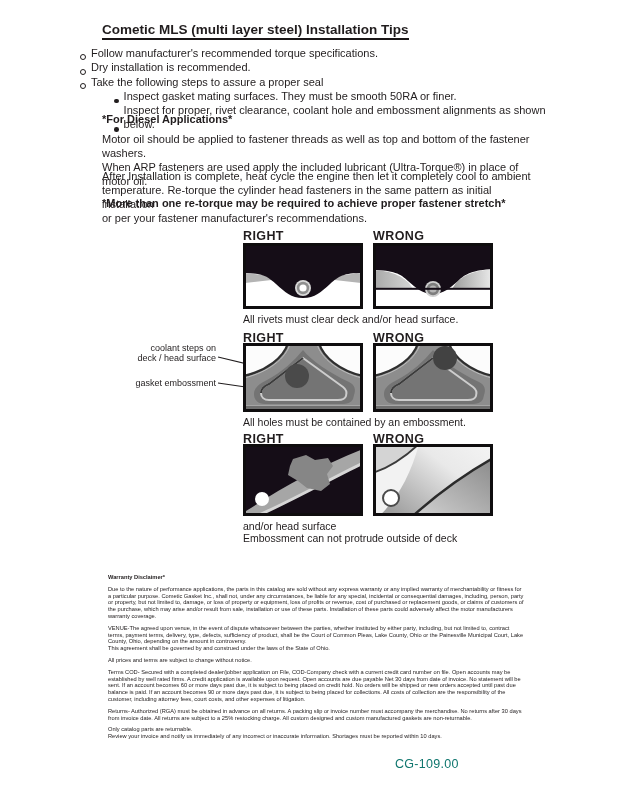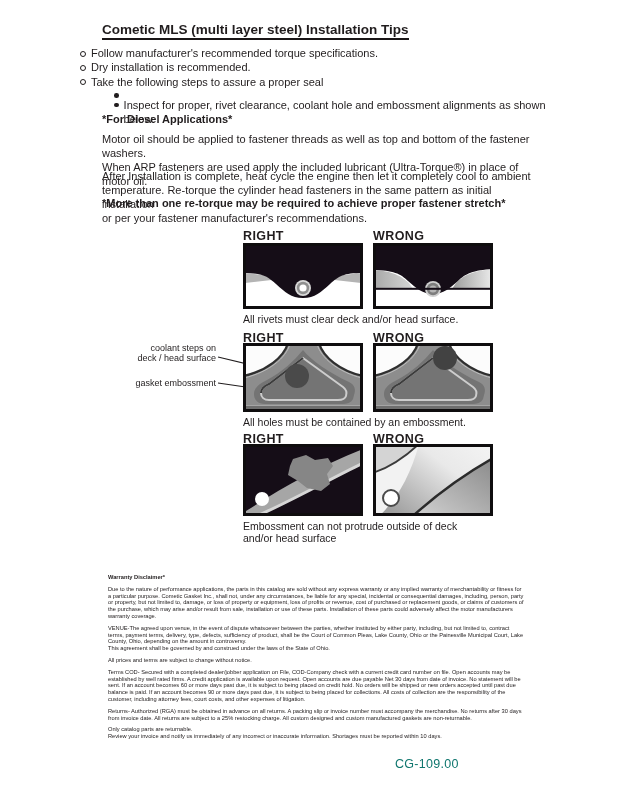--- a/index.html
+++ b/index.html
@@ -4,21 +4,21 @@
 <style>
   html,body{margin:0;padding:0;background:#ffffff;}
   body{width:618px;height:800px;font-family:"Liberation Sans",sans-serif;color:#211d1e;}
   .page{position:relative;width:618px;height:800px;background:#ffffff;overflow:hidden;margin-left:6px;}
   .abs{position:absolute;}
 
   .title{left:96px;top:22px;font-size:13.5px;font-weight:700;}
   .title-u{display:inline-block;border-bottom:2px solid #1a1617;padding-bottom:1px;}
 
   .bullets{left:74px;top:46px;width:470px;font-size:11px;line-height:14.3px;}
-  .b-row{display:flex;align-items:flex-start;}
+  .b-row{display:flex;align-items:flex-end;}
   .b-ring{flex:none;width:4px;height:4px;border:1.2px solid #211d1e;border-radius:50%;margin:4.6px 5px 0 0;}
   .b-dot{flex:none;width:4.6px;height:4.6px;background:#211d1e;border-radius:50%;margin:4.6px 5px 0 0;}
   .b-sub{margin-left:34px;}
 
   .h2{left:96px;top:113px;font-size:11px;font-weight:700;}
   .para{left:96px;width:440px;font-size:11px;line-height:14px;}
   .p1{top:132px;} .p2{top:169px;} .note{top:196px;font-weight:bold;}
 
   .rw{width:120px;font-size:12.5px;font-weight:700;letter-spacing:0.4px;}
   .cap{font-size:10.5px;line-height:12px;}
@@ -48,20 +48,21 @@
     <div class="b-row">
       <span class="b-ring"></span>
       <span>Dry installation is recommended.</span>
     </div>
     <div class="b-row">
       <span class="b-ring"></span>
       <span>Take the following steps to assure a proper seal</span>
     </div>
     <div class="b-row b-sub">
       <span class="b-dot"></span>
+      <span>Inspect gasket mating surfaces.  They must be smooth 50RA or finer.</span>
     </div>
     <div class="b-row b-sub">
       <span class="b-dot"></span>
       <span>Inspect for proper, rivet clearance, coolant hole and embossment alignments as shown below.</span>
     </div>
   </div>
 
   <div class="abs h2">*For Diesel Applications*</div>
   <div class="abs para p1">
     <div>Motor oil should be applied to fastener threads as well as top and bottom of the fastener washers.</div>
@@ -195,22 +196,22 @@
     <path d="M0,0 H46 C32,13 15,24 0,29 Z" fill="#d4d4d4"></path>
     <path d="M46,0 H120 V14 C92,30 64,50 40,72 H6 C24,56 38,30 46,0 Z" fill="url(#g3w)"></path>
     <path d="M120,14 C92,30 64,50 40,72 H120 Z" fill="url(#g3w2)"></path>
     <path d="M120,14 C92,30 64,50 40,72" stroke="#2b2b2b" stroke-width="2.5" fill="none"></path>
     <path d="M46,0 C32,13 15,24 0,29" stroke="#3a3a3a" stroke-width="1.8" fill="none"></path>
     <circle cx="18" cy="54" r="8" fill="#ffffff" stroke="#4a4a4a" stroke-width="2"></circle>
     <rect x="1.5" y="1.5" width="117" height="69" fill="none" stroke="#0f0d0e" stroke-width="3"></rect>
   </svg>
 
   <div class="abs cap" style="left:237px;top:520px">
+    <div>and/or head surface</div>
     <div>Embossment can not protrude outside of deck</div>
-    <div>and/or head surface</div>
   </div>
 
   <div class="abs legal">
     <div class="legal-h">Warranty Disclaimer*</div>
     <div class="legal-p">Due to the nature of performance applications, the parts in this catalog are sold without any express warranty or any implied warranty of merchantability or fitness for a particular purpose.  Cometic Gasket Inc., shall not, under any circumstances, be liable for any special, incidental or consequential damages, including, person, party or property, but not limited to, damage, or loss of property or equipment, loss of profits or revenue, cost of purchased or replacement goods, or claims of customers of the purchase, which may arise and/or result from sale, installation or use of these parts.  Installation of these parts could adversely affect the motor manufacturers warranty coverage.</div>
     <div class="legal-p">
       <div>VENUE-The agreed upon venue, in the event of dispute whatsoever between the parties, whether instituted by either party, including, but not limited to, contract terms, payment terms, delivery, type, defects, sufficiency of product, shall be the Court of Common Pleas, Lake County, Ohio or the Painesville Municipal Court, Lake County, Ohio, depending on the amount in controversy.</div>
       <div>This agreement shall be governed by and construed under the laws of the State of Ohio.</div>
     </div>
     <div class="legal-p">All prices and terms are subject to change without notice.</div>

